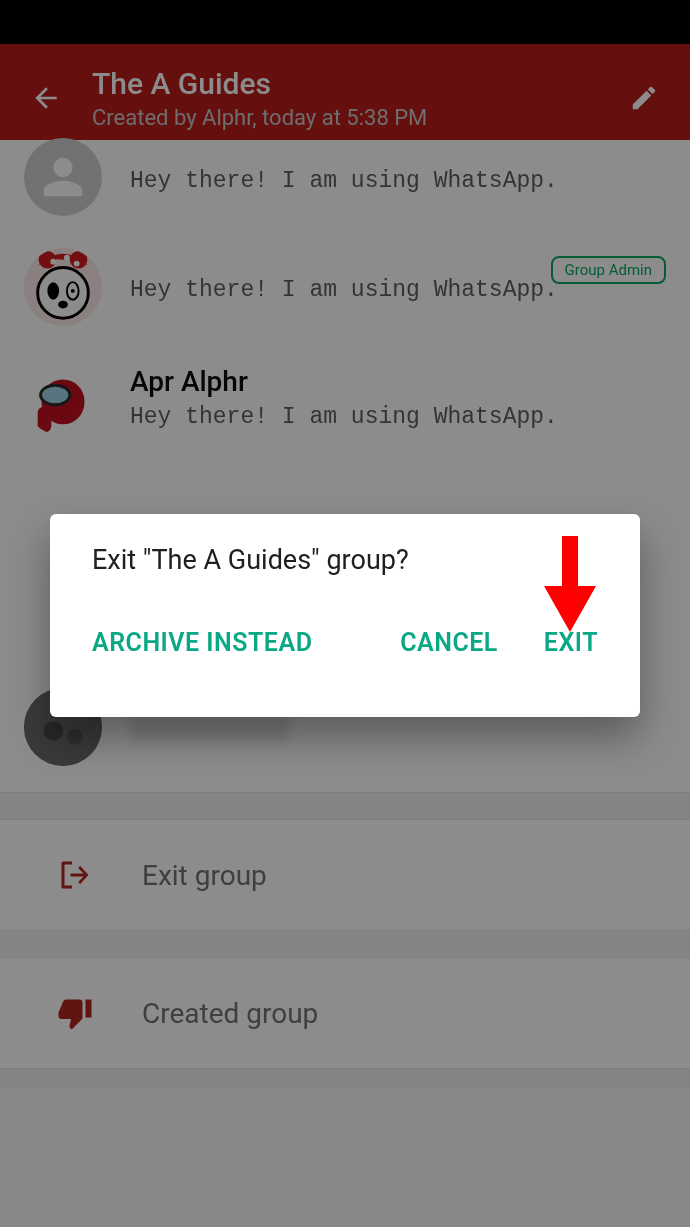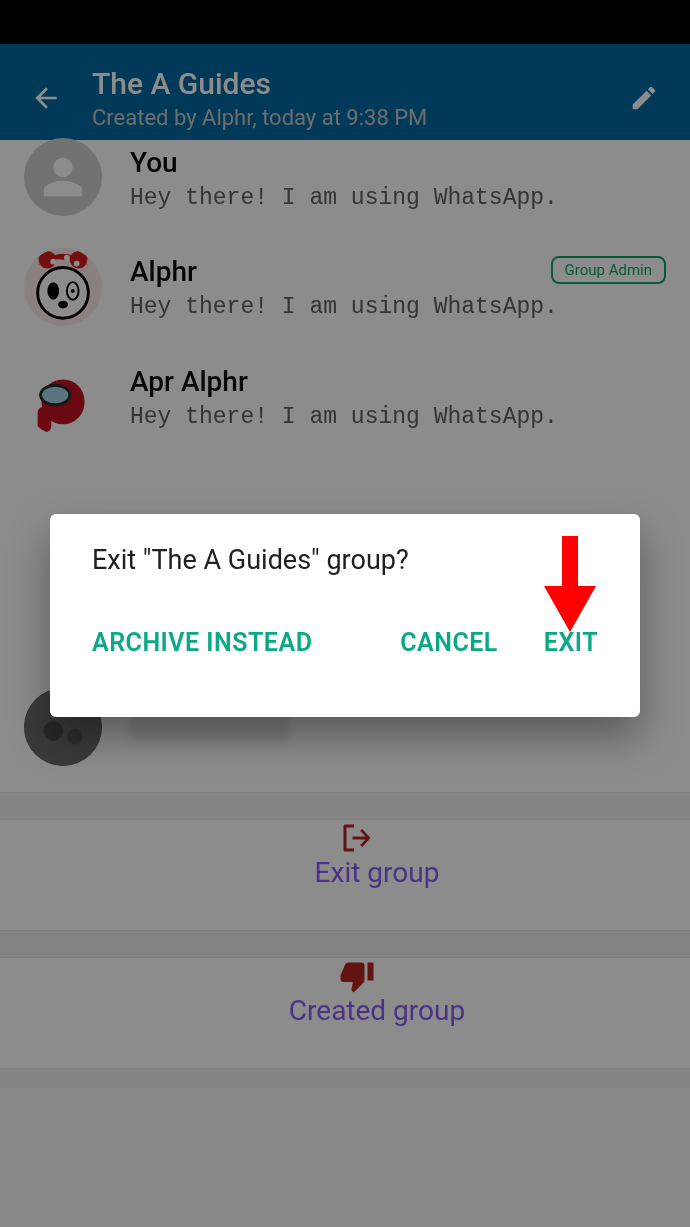--- a/index.html
+++ b/index.html
@@ -1,19 +1,19 @@
 <!DOCTYPE html>
 <html><head>
 <meta charset="utf-8">
 <style>
   * { box-sizing: border-box; margin: 0; padding: 0; }
   html, body { width: 690px; height: 1227px; font-family: Roboto, "Helvetica Neue", Arial, sans-serif; background: #fff; overflow: hidden; }
   .screen { position: relative; width: 690px; height: 1227px; background: #f7f7f7; }
   .statusbar { height: 44px; background: #000; width: 100%; }
-  .header { background: #0369a1; color: #fff; height: 108px; display: flex; align-items: center; padding: 0 24px; }
+  .header { background: #b91c1c; color: #fff; height: 108px; display: flex; align-items: center; padding: 0 24px; }
   .back-btn { width: 44px; display:flex; align-items:center; justify-content:center; }
   .back-btn svg { width: 32px; height: 32px; fill: #fff; }
   .header-titles { flex: 1; padding-left: 24px; }
   .header-title { font-size: 30px; font-weight: 500; color: #fff; }
   .header-subtitle { font-size: 22px; color: #c8c8c8; margin-top: 4px; }
   .edit-btn { width: 44px; display:flex; align-items:center; justify-content:center; }
   .edit-btn svg { width: 30px; height: 30px; fill: #fff; }
 
   .list { background: #fff; }
   .participant { display:flex; align-items:center; padding: 16px 24px; position:relative; }
@@ -29,21 +29,21 @@
   .p-status { font-size: 23px; color: #5f5f5f; margin-top: 6px; font-family: Liberation Mono, monospace; }
   .badge { position:absolute; right:24px; top:24px; border:2px solid #0aa860; border-radius:8px; color:#0aa860; font-size:15px; padding:3px 12px; }
 
   .section-gap { height: 28px; background: #f1f1f1; border-top:1px solid #e6e6e6; border-bottom:1px solid #e6e6e6; }
 
   .action-row { display:flex; align-items:center; height: 110px; padding: 0 24px 0 48px; background:#fff; }
   .action-row + .section-gap { margin:0; }
   .action-icon { width: 54px; display:flex; align-items:center; justify-content:center; }
   .action-icon svg { width: 36px; height: 36px; }
   .action-label { font-size: 28px; padding-left: 40px; }
-  .exit-color { color: #8b5cf6; flex-direction: column; }
+  .exit-color { color: #737373; }
   .exit-color svg { fill: #b3261e; }
 
   
   .scrim { position:absolute; inset:0; background: rgba(0,0,0,0.45); }
 
   
   .dialog { position:absolute; left:50px; right:50px; top:514px; background:#fff; border-radius:6px; box-shadow: 0 20px 40px rgba(0,0,0,0.35); padding: 30px 42px 60px 42px; }
   .dialog-title { font-size: 27px; color: #202020; font-weight:400; margin-bottom: 52px; }
   .dialog-actions { display:flex; justify-content:flex-end; gap: 46px; align-items:flex-end; }
   .dlg-btn { font-size: 25px; font-weight: 600; color:#0aa884; letter-spacing:0.5px; }
@@ -66,38 +66,37 @@
   <div class="statusbar"></div>
 
   <div class="header">
     <div class="back-btn">
       <svg viewBox="0 0 24 24">
           <path d="M20 11H7.83l5.59-5.59L12 4l-8 8 8 8 1.41-1.41L7.83 13H20z"></path>
         </svg>
     </div>
     <div class="header-titles">
       <div class="header-title">The A Guides</div>
-      <div class="header-subtitle">Created by Alphr, today at 9:38 PM</div>
+      <div class="header-subtitle">Created by Alphr, today at 5:38 PM</div>
     </div>
     <div class="edit-btn">
       <svg viewBox="0 0 24 24">
           <path d="M3 17.25V21h3.75L17.81 9.94l-3.75-3.75L3 17.25zM20.71 7.04a1 1 0 0 0 0-1.41l-2.34-2.34a1 1 0 0 0-1.41 0l-1.83 1.83 3.75 3.75 1.83-1.83z"></path>
         </svg>
     </div>
   </div>
 
   <div class="list">
     <div class="participant first">
       <div class="avatar you">
         <svg viewBox="0 0 24 24">
             <path d="M12 12c2.7 0 5-2.3 5-5s-2.3-5-5-5-5 2.3-5 5 2.3 5 5 5zm0 2c-3.3 0-10 1.7-10 5v3h20v-3c0-3.3-6.7-5-10-5z"></path>
           </svg>
       </div>
       <div class="p-text">
-        <div class="p-name">You</div>
         <div class="p-status">Hey there! I am using WhatsApp.</div>
       </div>
     </div>
 
     <div class="participant">
       <div class="avatar alphr">
         <svg viewBox="0 0 80 80">
           <circle cx="40" cy="40" r="40" fill="#fdeaea"></circle>
           <circle cx="40" cy="46" r="26" fill="#fff" stroke="#000" stroke-width="3"></circle>
           <ellipse cx="30" cy="44" rx="6" ry="9" fill="#000"></ellipse>
@@ -106,21 +105,20 @@
           <ellipse cx="40" cy="58" rx="5" ry="4" fill="#000"></ellipse>
           <path d="M14 18 Q40 -6 66 18 Q54 10 40 12 Q26 10 14 18 Z" fill="#d21c1c"></path>
           <circle cx="24" cy="12" r="9" fill="#d21c1c"></circle>
           <circle cx="56" cy="12" r="9" fill="#d21c1c"></circle>
           <circle cx="30" cy="14" r="3" fill="#fff"></circle>
           <circle cx="44" cy="10" r="3" fill="#fff"></circle>
           <circle cx="54" cy="16" r="3" fill="#fff"></circle>
         </svg>
       </div>
       <div class="p-text">
-        <div class="p-name">Alphr</div>
         <div class="p-status">Hey there! I am using WhatsApp.</div>
       </div>
       <div class="badge">Group Admin</div>
     </div>
 
     <div class="participant">
       <div class="avatar jan">
         <svg viewBox="0 0 80 80">
           <rect width="80" height="80" fill="#fff"></rect>
           <rect x="18" y="22" width="44" height="46" rx="22" fill="#c41122"></rect>

